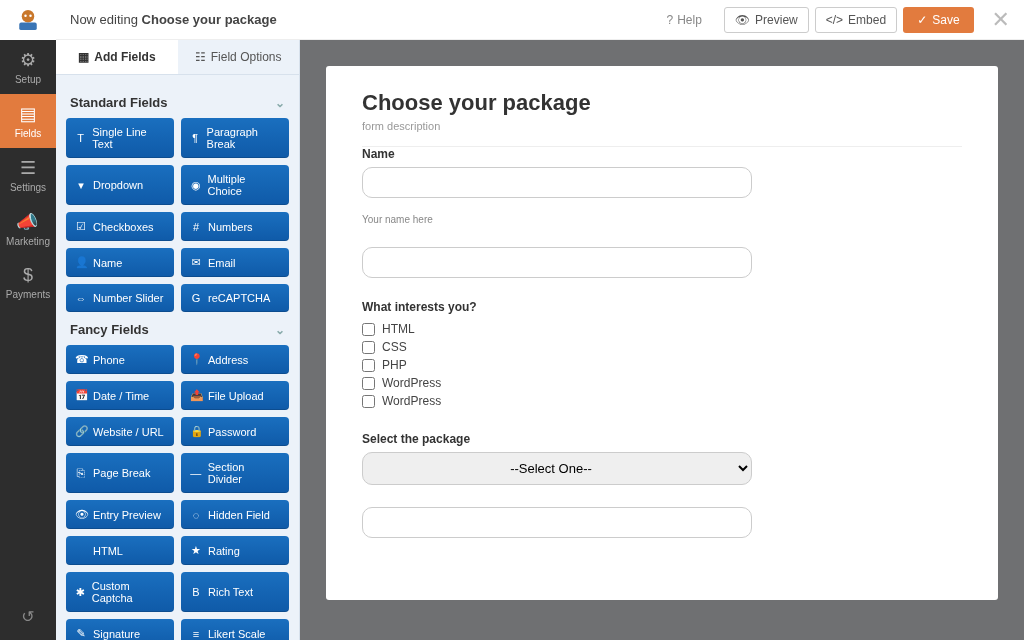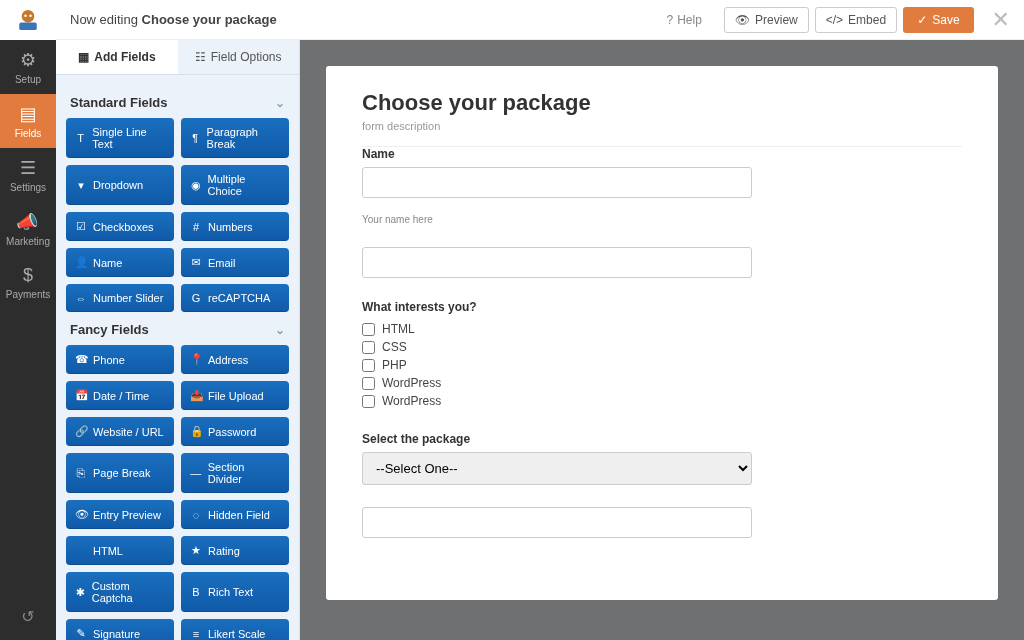--- a/index.html
+++ b/index.html
@@ -35,21 +35,21 @@
 .field-btn { background: #0f5aa8; background: linear-gradient(#1a6fbf, #0f5aa8); color: #fff; border: none; border-radius: 4px; padding: 8px 9px; font-size: 11px; text-align: left; cursor: pointer; display: flex; align-items: center; gap: 6px; box-shadow: inset 0 -1px 0 rgba(0,0,0,.15); }
 .field-btn .ic { width: 12px; display: inline-block; text-align: center; }
 
 .canvas-wrap { flex: 1; background: #6f7072; padding: 26px; overflow-y: auto; }
 .canvas { background: #fff; border-radius: 3px; padding: 24px 36px 40px; }
 .form-title { font-size: 22px; font-weight: 700; color: #333; margin-bottom: 4px; }
 .form-desc { font-size: 11px; color: #999; padding-bottom: 14px; border-bottom: 1px solid #eee; }
 .fld { margin-bottom: 22px; max-width: 390px; }
 .fld label { display: block; font-size: 12px; font-weight: 600; color: #333; margin-bottom: 6px; }
 .fld .req { color: #d33; }
-.fld input[type=text], .fld select { width: 100%; padding: 7px 9px; border: 1px solid #ccc; border-radius: 3px; font-size: 13px; }
+.fld input[type=text], .fld select { width: 100%; padding: 7px 9px; border: 1px solid #ccc; border-radius: 10px; font-size: 13px; text-align: center; }
 .fld .hint { font-size: 10px; color: #888; margin-top: 16px; }
 .chk-list { font-size: 12px; color: #444; }
 .chk-item { display: flex; align-items: center; gap: 7px; padding: 2px 0; }
 .chk-item input { margin: 0; }
 </style>
 </head>
 <body>
 
 <div class="sidebar-nav">
   <div class="logo">

